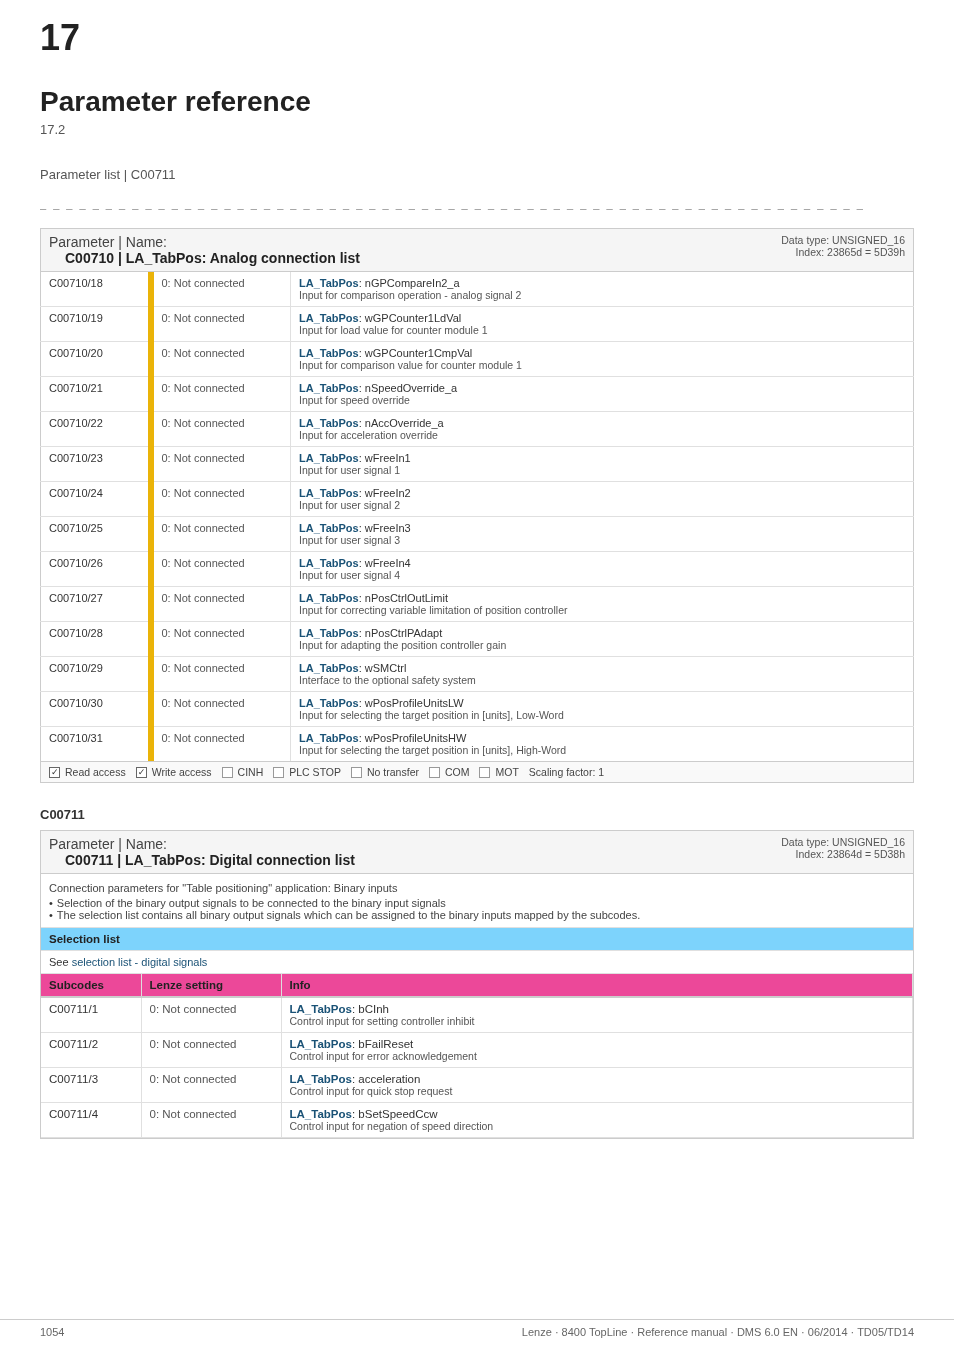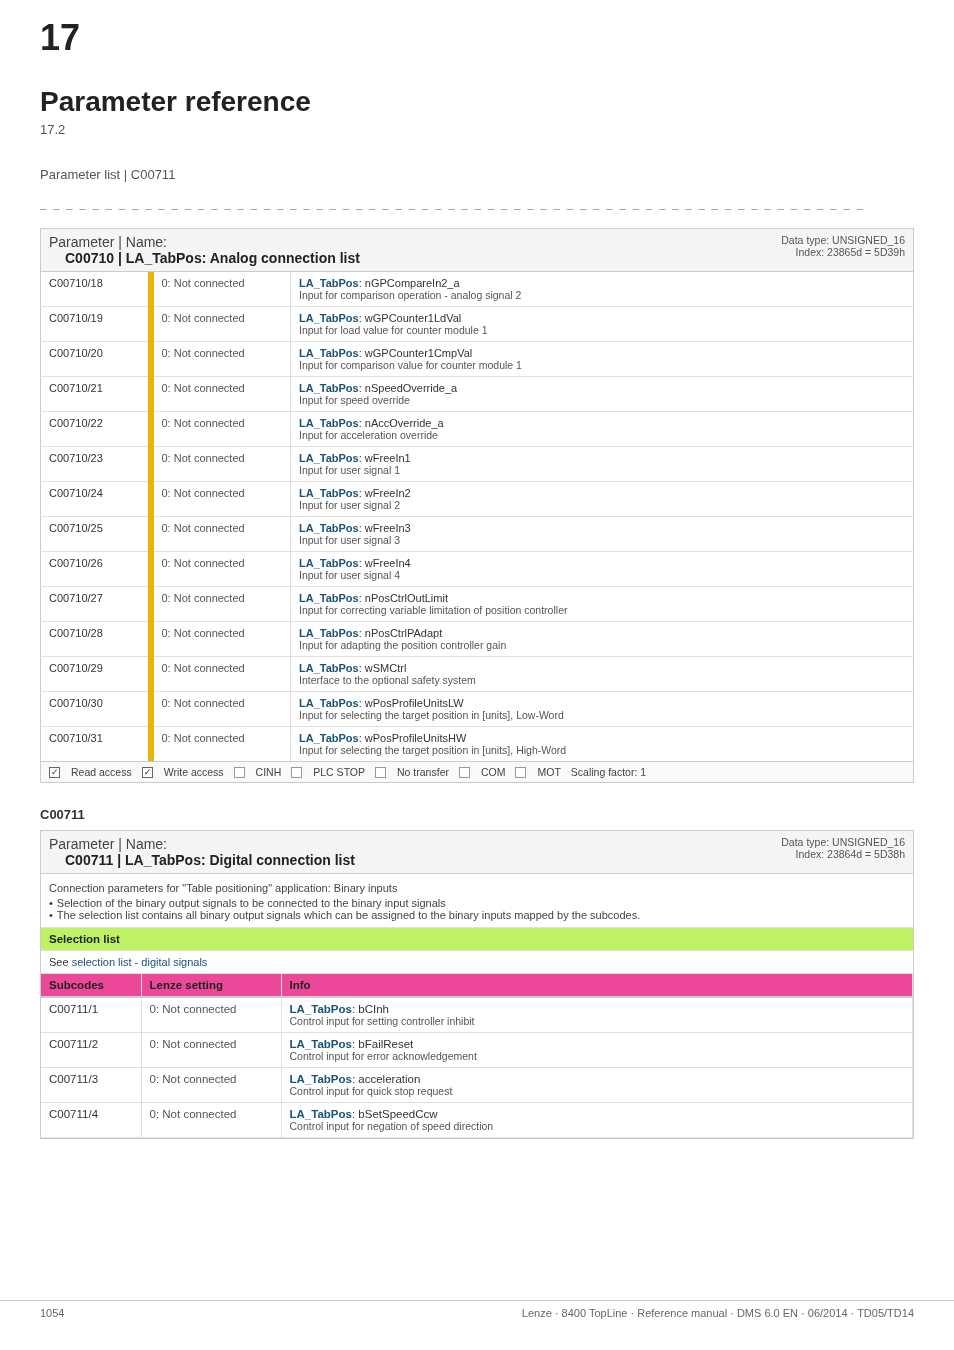--- a/index.html
+++ b/index.html
@@ -139,21 +139,21 @@
       padding: 4px 8px;
       font-size: 10.5px;
       color: #444;
       display: flex;
       gap: 10px;
       align-items: center;
     }
     .footer-item {
       display: flex;
       align-items: center;
-      gap: 11px;
+      gap: 5px;
     }
     .checkbox-checked {
       display: inline-block;
       width: 11px;
       height: 11px;
       border: 1px solid #666;
       background: #fff;
       position: relative;
     }
     .checkbox-checked::after {
@@ -210,21 +210,21 @@
     .bullet-item::before {
       content: '•';
       color: #333;
     }
     .selection-list-header {
       font-weight: bold;
       font-size: 11.5px;
       color: #222;
       padding: 5px 8px;
       border-bottom: 1px solid #e0e0e0;
-      background: #bef264;
+      background: #7dd3fc;
     }
     .selection-list-link {
       font-size: 11px;
       padding: 5px 8px;
       border-bottom: 1px solid #e0e0e0;
     }
     .selection-list-link a {
       color: #1a5276;
       text-decoration: none;
     }
@@ -260,21 +260,21 @@
       width: 140px;
       color: #555;
     }
     .subcodes-table tbody td:nth-child(3) {
       color: #333;
     }
 
     
     .page-footer {
       position: fixed;
-      bottom: 31px;
+      bottom: 12px;
       left: 0;
       width: 954px;
       display: flex;
       justify-content: space-between;
       padding: 0 40px;
       font-size: 11px;
       color: #666;
       border-top: 1px solid #ccc;
       padding-top: 6px;
     }

